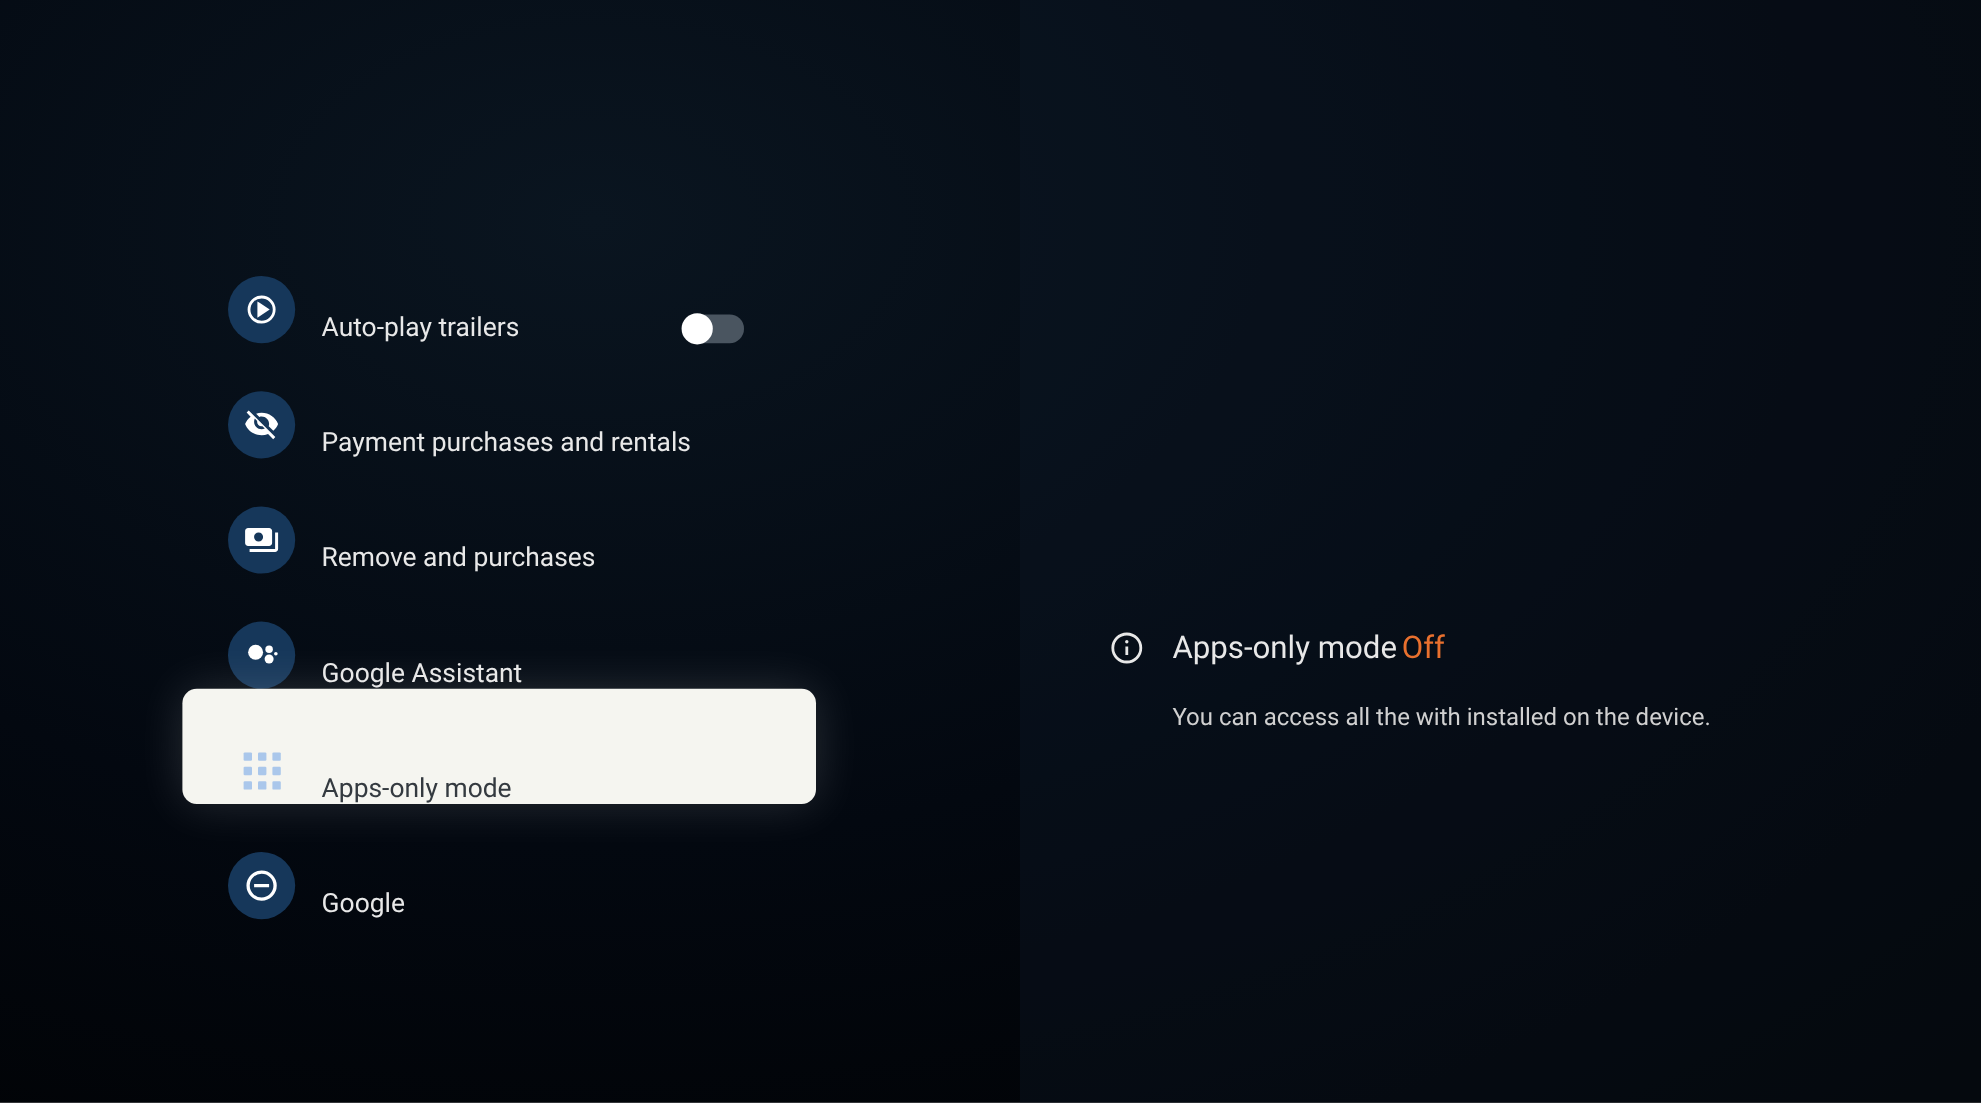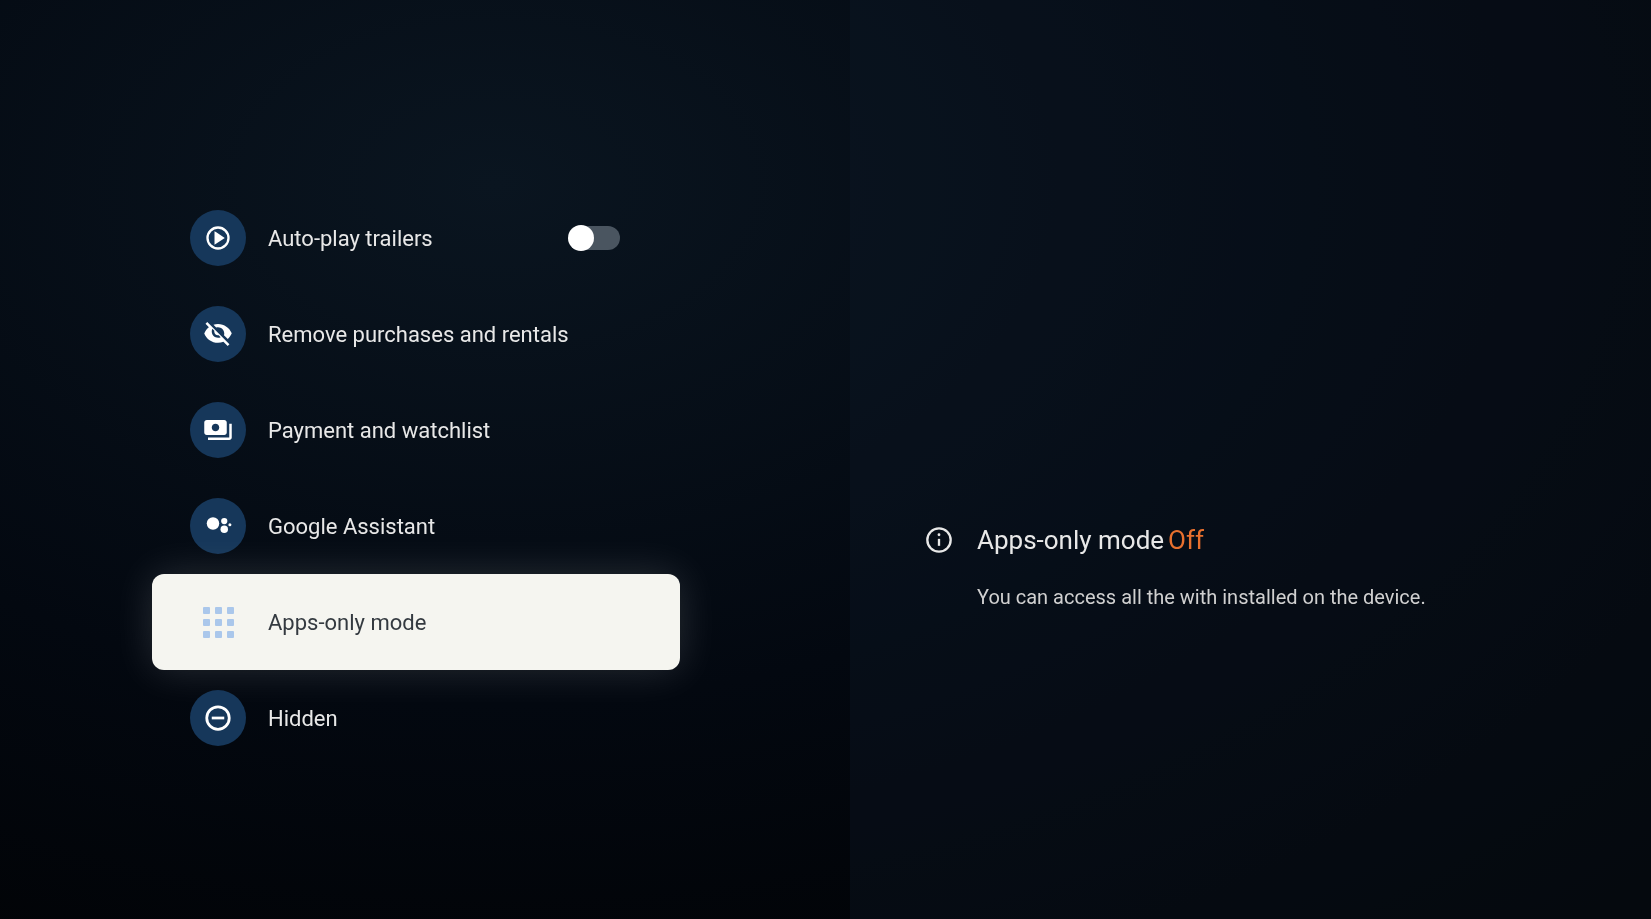--- a/index.html
+++ b/index.html
@@ -30,21 +30,21 @@
       top: 0;
       width: 801px;
       height: 100%;
       background: rgba(15, 25, 40, 0.35);
       padding-top: 525px;
       padding-left: 75px;
       padding-right: 130px;
     }
     .menu-item {
       display: flex;
-      align-items: center;
+      align-items: flex-end;
       height: 96px;
       padding-left: 190px;
       position: relative;
       cursor: pointer;
     }
     .menu-item .icon-wrapper {
       position: absolute;
       left: 190px;
       width: 56px;
       height: 56px;
@@ -155,30 +155,30 @@
       <div class="knob"></div>
     </div>
   </div>
 
   <div class="menu-item">
     <div class="icon-wrapper">
       <svg width="30" height="30" viewBox="0 0 24 24" fill="#ffffff">
         <path d="M12 6.5c2.76 0 5 2.24 5 5 0 .51-.1 1-.24 1.46l3.06 3.06c1.39-1.23 2.49-2.77 3.18-4.53C21.27 7.11 17 4 12 4c-1.27 0-2.49.2-3.64.57l2.17 2.17c.47-.14.96-.24 1.47-.24zM3.42 2.45L2.01 3.87l2.68 2.68C3.06 7.83 1.77 9.53 1 11.5 2.73 15.89 7 19 12 19c1.52 0 2.97-.3 4.31-.82l3.43 3.43 1.41-1.41L3.42 2.45zm8.58 12.55c-2.76 0-5-2.24-5-5 0-.77.18-1.5.49-2.14l1.57 1.57c-.03.19-.06.37-.06.57 0 1.66 1.34 3 3 3 .2 0 .38-.03.57-.07L14.14 14.5c-.64.32-1.37.5-2.14.5z"></path>
       </svg>
     </div>
-    <span class="label">Remove purchases and rentals</span>
+    <span class="label">Payment purchases and rentals</span>
   </div>
 
   <div class="menu-item">
     <div class="icon-wrapper">
       <svg width="30" height="30" viewBox="0 0 24 24" fill="#ffffff">
         <path d="M19 14V6c0-1.1-.9-2-2-2H3c-1.1 0-2 .9-2 2v8c0 1.1.9 2 2 2h14c1.1 0 2-.9 2-2zm-9-1c-1.66 0-3-1.34-3-3s1.34-3 3-3 3 1.34 3 3-1.34 3-3 3zm13-6v11c0 1.1-.9 2-2 2H4v-2h17V7h2z"></path>
       </svg>
     </div>
-    <span class="label">Payment and watchlist</span>
+    <span class="label">Remove and purchases</span>
   </div>
 
   <div class="menu-item">
     <div class="icon-wrapper">
       <svg width="30" height="30" viewBox="0 0 24 24" fill="#ffffff">
         <circle cx="8" cy="10" r="5"></circle>
         <circle cx="17" cy="8" r="2.5"></circle>
         <circle cx="17" cy="14.5" r="3"></circle>
         <circle cx="21.5" cy="11" r="1.2"></circle>
       </svg>
@@ -203,21 +203,21 @@
     <span class="label">Apps-only mode</span>
   </div>
 
   <div class="menu-item">
     <div class="icon-wrapper">
       <svg width="30" height="30" viewBox="0 0 24 24" fill="none" stroke="#ffffff" stroke-width="2.2">
         <circle cx="12" cy="12" r="9"></circle>
         <line x1="7" y1="12" x2="17" y2="12"></line>
       </svg>
     </div>
-    <span class="label">Hidden</span>
+    <span class="label">Google</span>
   </div>
 
 </div>
 
 <div class="right-panel">
   <div class="detail-header">
     <div class="detail-icon">
       <svg width="28" height="28" viewBox="0 0 24 24" fill="none" stroke="#e8e8e8" stroke-width="2">
         <circle cx="12" cy="12" r="10"></circle>
         <line x1="12" y1="11" x2="12" y2="17"></line>

